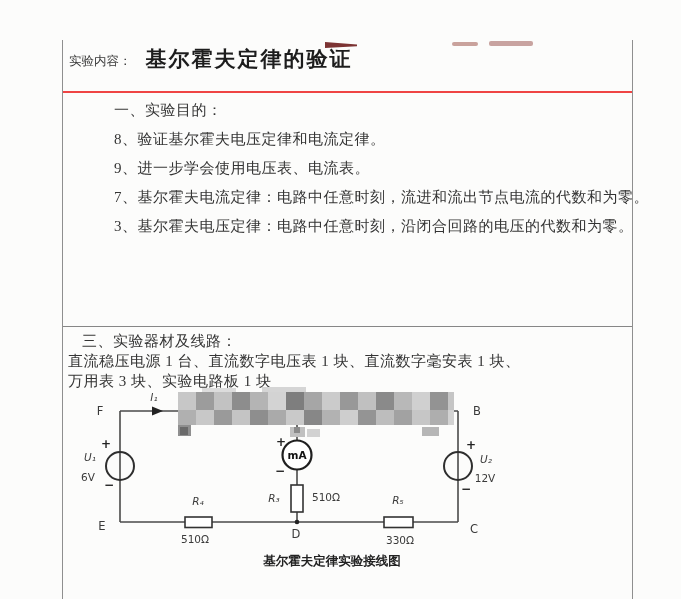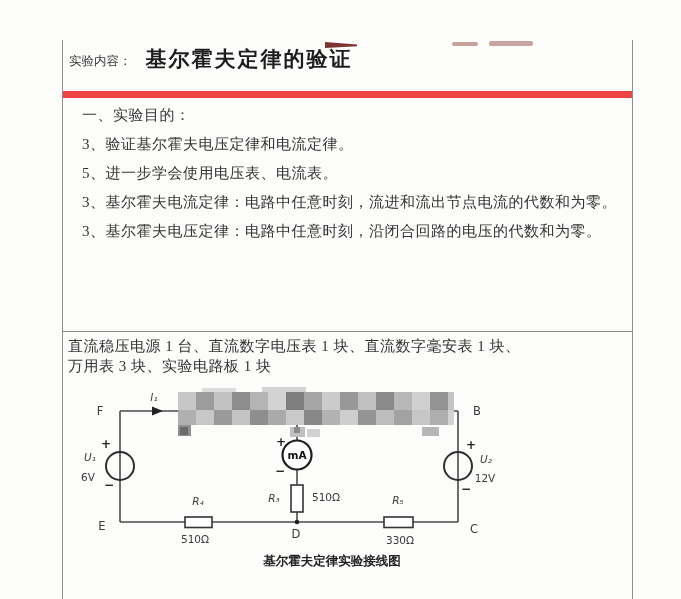--- a/index.html
+++ b/index.html
@@ -7,30 +7,30 @@
     width:681px;height:599px;position:relative;
     background:#fcfcfb;
     font-family:"Liberation Serif","DejaVu Serif",serif;
     color:#333;
   }
   .doc-table{
     position:absolute;left:62px;top:40px;width:569px;height:559px;
     border-left:1px solid #8f8f8f;border-right:1px solid #8f8f8f;
   }
   .row-title{
-    height:46px;border-bottom:7px solid #ef4444;
+    height:46px;border-bottom:2px solid #ef4444;
     display:flex;align-items:flex-start;padding:5px 0 0 6px;position:relative;
   }
   .title-label{font-size:12.5px;color:#3a3a3a;padding-top:8px;white-space:nowrap;}
   .title-main{font-size:21px;font-weight:bold;color:#1d1d1d;letter-spacing:2px;margin-left:14px;}
   .row-mid{
     height:230px;border-bottom:1px solid #868686;
     padding:3px 0 0 19px;font-size:15px;color:#343434;
   }
-  .row-mid .line{line-height:29px;white-space:nowrap;letter-spacing:0.5px;}
+  .row-mid .line{line-height:29px;white-space:nowrap;letter-spacing:0.5px;margin-left:32px;}
   .row-equip{padding-top:4px;font-size:15px;color:#343434;position:relative;}
   .row-equip .head{line-height:20px;padding-left:19px;letter-spacing:0.5px;}
   .row-equip .line{line-height:20px;padding-left:5px;letter-spacing:0.5px;white-space:nowrap;}
   .marker{position:absolute;pointer-events:none;}
   .marker-wedge{
     left:325px;top:42px;width:32px;height:6px;background:#6e1d1d;opacity:.9;
     clip-path:polygon(0 0,100% 40%,100% 72%,0 100%);
   }
   .marker-smudge-1{left:452px;top:42px;width:26px;height:4px;background:rgba(150,72,62,.5);border-radius:2px;}
   .marker-smudge-2{left:489px;top:41px;width:44px;height:5px;background:rgba(138,56,48,.45);border-radius:2px;}
@@ -50,27 +50,28 @@
 
 <div class="doc-table">
 
   <div class="row-title">
     <span class="title-label">实验内容：</span>
     <span class="title-main">基尔霍夫定律的验证</span>
   </div>
 
   <div class="row-mid">
     <div class="line">一、实验目的：</div>
-    <div class="line">3、验证基尔霍夫电压定律和电流定律。</div>
-    <div class="line">5、进一步学会使用电压表、电流表。</div>
-    <div class="line">3、基尔霍夫电流定律：电路中任意时刻，流进和流出节点电流的代数和为零。</div>
+    <div class="line">8、验证基尔霍夫电压定律和电流定律。</div>
+    <div class="line">9、进一步学会使用电压表、电流表。</div>
+    <div class="line">7、基尔霍夫电流定律：电路中任意时刻，流进和流出节点电流的代数和为零。</div>
     <div class="line">3、基尔霍夫电压定律：电路中任意时刻，沿闭合回路的电压的代数和为零。</div>
   </div>
 
   <div class="row-equip">
+    <div class="head">三、实验器材及线路：</div>
     <div class="line">直流稳压电源 1 台、直流数字电压表  1 块、直流数字毫安表  1 块、</div>
     <div class="line">万用表  3 块、实验电路板 1 块</div>
   </div>
 
 </div>
 
 <div class="marker marker-wedge"></div>
 <div class="marker marker-smudge-1"></div>
 <div class="marker marker-smudge-2"></div>
 

